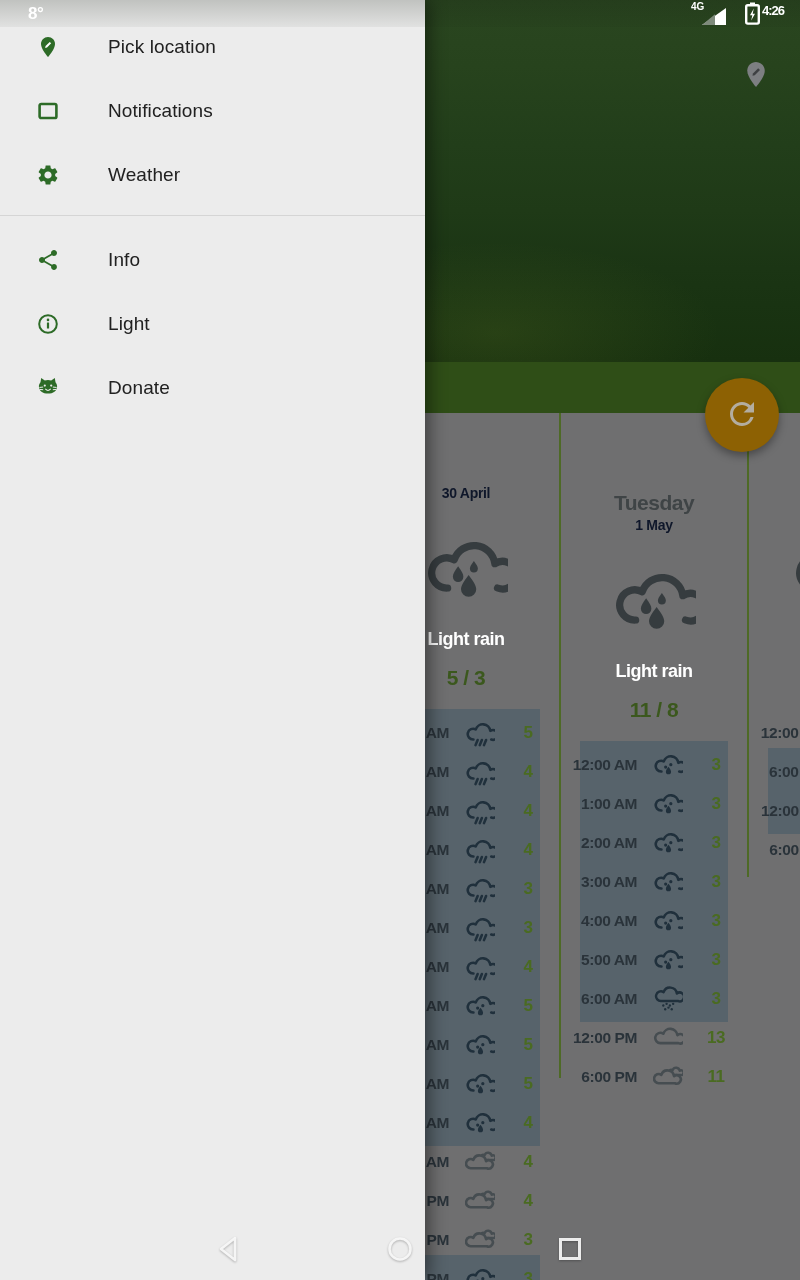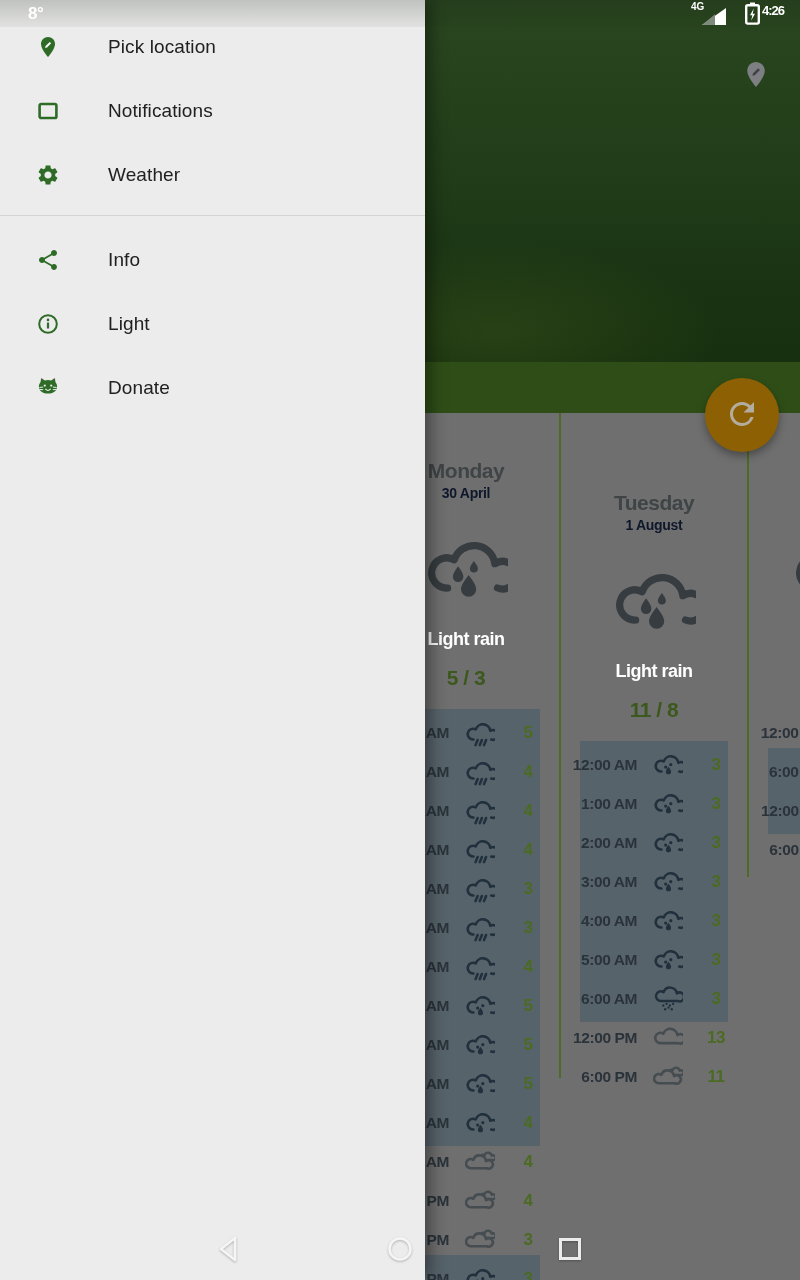--- a/index.html
+++ b/index.html
@@ -80,21 +80,20 @@
 </head>
 <body>
 
 <div class="screen" style="--accent: #2d6b27; --temp-green: #4a6b21; --minmax-green: #3b581d; --fab: #8d6103; --divider: #4e6a26; --hl-bg: #57636b; --content-bg: #6f6f70; --tabstrip: #2f4e17; --drawer-bg: #ececec;">
 
   <div class="bg-photo"></div>
   <div class="tabstrip"></div>
 
   <div id="columns">
       <div class="col" style="left: 372px;">
-        <div class="day-name">Monday</div>
         <div class="day-date">30 April</div>
         <div class="day-icon" style="left: 52px;">
           <svg viewBox="0 0 64 64" fill="none" stroke="currentColor" stroke-width="5.5" stroke-linecap="round" stroke-linejoin="round">
             <path d="M18 48 A11.5 11.5 0 1 1 23 26.5 A16 16 0 0 1 54 29.5 A10.5 10.5 0 1 1 56 48"></path>
             <path fill="currentColor" stroke="none" d="M26 31.5 C28.6 35.2 30 37.3 30 39.4 A4 4 0 1 1 22 39.4 C22 37.3 23.4 35.2 26 31.5 Z"></path>
             <path fill="currentColor" stroke="none" d="M38 27.5 C40 30.2 41 31.7 41 33.2 A3 3 0 1 1 35 33.2 C35 31.7 36 30.2 38 27.5 Z"></path>
             <path fill="currentColor" stroke="none" d="M34 38 C37.8 43.2 39.8 46 39.8 48.9 A5.8 5.8 0 1 1 28.2 48.9 C28.2 46 30.2 43.2 34 38 Z"></path>
           </svg>
         </div>
         <div class="day-cond">Light rain</div>
@@ -241,21 +240,21 @@
               <path d="M18 48 A11.5 11.5 0 1 1 23 26.5 A16 16 0 0 1 54 29.5 A10.5 10.5 0 1 1 56 48"></path>
               <circle cx="27" cy="38.5" r="3.4" fill="currentColor" stroke="none"></circle>
               <circle cx="38" cy="33.5" r="3.4" fill="currentColor" stroke="none"></circle>
               <path fill="currentColor" stroke="none" d="M33 38 C36.5 43 38.5 45.8 38.5 48.6 A5.5 5.5 0 1 1 27.5 48.6 C27.5 45.8 29.5 43 33 38 Z"></path>
             </svg></div>
           <div class="hr-temp">3</div>
         </div>
       </div>
       <div class="col" style="left: 560px; margin-top: 32px;">
         <div class="day-name">Tuesday</div>
-        <div class="day-date">1 August</div>
+        <div class="day-date">1 May</div>
         <div class="day-icon" style="left: 52px;">
           <svg viewBox="0 0 64 64" fill="none" stroke="currentColor" stroke-width="5.5" stroke-linecap="round" stroke-linejoin="round">
             <path d="M18 48 A11.5 11.5 0 1 1 23 26.5 A16 16 0 0 1 54 29.5 A10.5 10.5 0 1 1 56 48"></path>
             <path fill="currentColor" stroke="none" d="M26 31.5 C28.6 35.2 30 37.3 30 39.4 A4 4 0 1 1 22 39.4 C22 37.3 23.4 35.2 26 31.5 Z"></path>
             <path fill="currentColor" stroke="none" d="M38 27.5 C40 30.2 41 31.7 41 33.2 A3 3 0 1 1 35 33.2 C35 31.7 36 30.2 38 27.5 Z"></path>
             <path fill="currentColor" stroke="none" d="M34 38 C37.8 43.2 39.8 46 39.8 48.9 A5.8 5.8 0 1 1 28.2 48.9 C28.2 46 30.2 43.2 34 38 Z"></path>
           </svg>
         </div>
         <div class="day-cond">Light rain</div>
         <div class="day-minmax">11 / 8</div>

